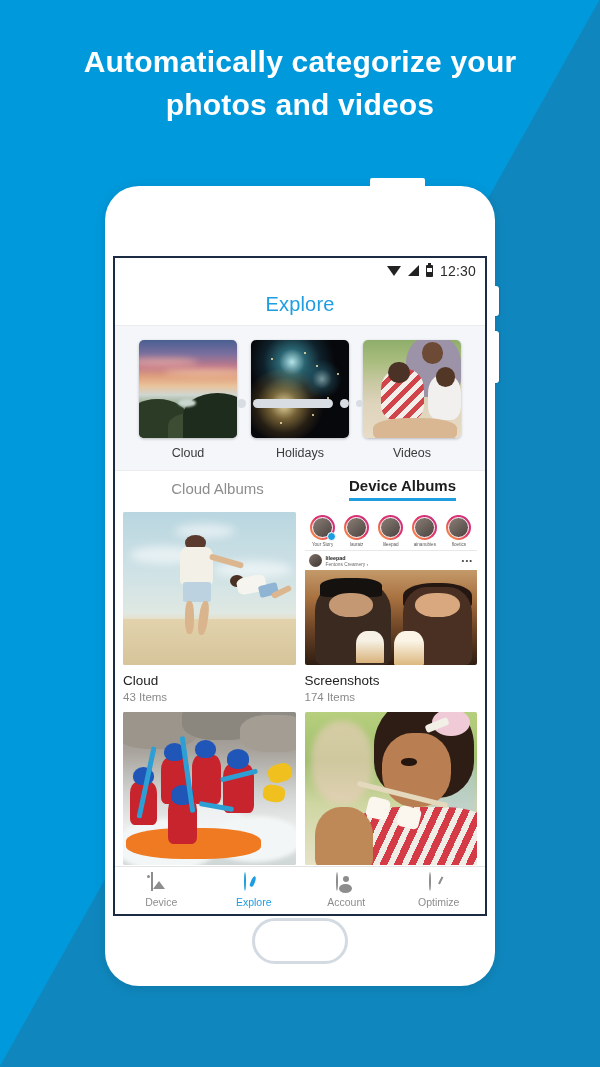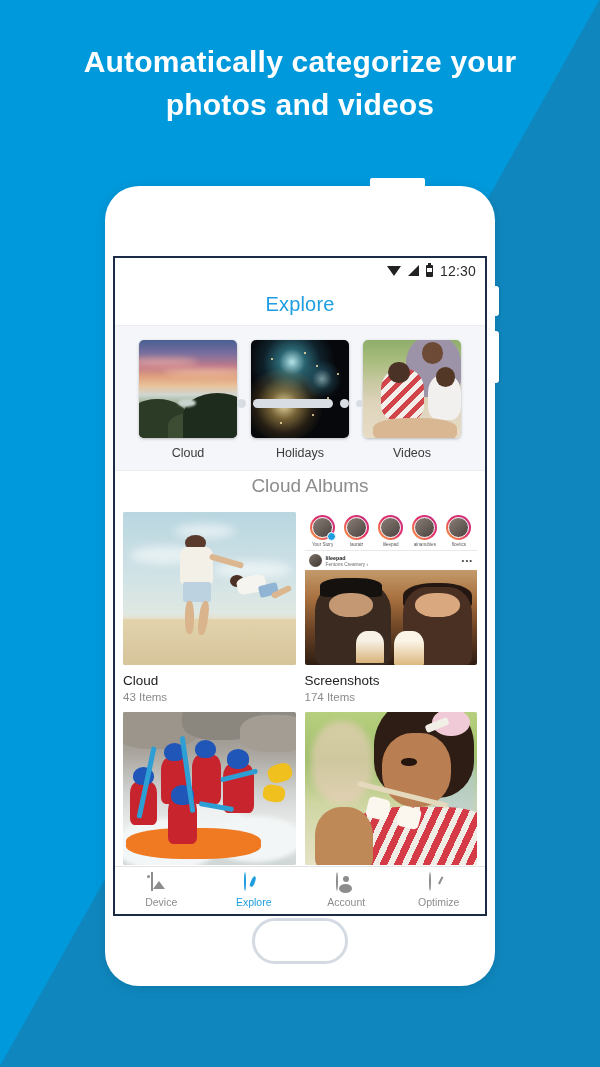--- a/index.html
+++ b/index.html
@@ -168,21 +168,21 @@
   .v-boy{left:66%;top:36%;width:34%;height:46%;background:#f2f0ee;border-radius:40% 40% 30% 30%;}
   .v-boyh{left:74%;top:28%;width:20%;height:20%;background:#533726;border-radius:50%;}
   .v-legs{left:10%;bottom:-6%;width:86%;height:26%;background:#d9b793;border-radius:40%;}
 
   
   .tabs{
     flex:0 0 38px; display:flex; align-items:flex-end;
     background:#ffffff; border-top:1px solid #ececec;
   }
   .tab{ flex:1; text-align:center; padding-bottom:7px; }
-  .tab-txt{ font-size:19px; color:#8d8d8d; display:inline-block; padding-bottom:4px;margin-left:20px; }
+  .tab-txt{ font-size:15px; color:#8d8d8d; display:inline-block; padding-bottom:4px;margin-left:20px; }
   .tab.active .tab-txt{
     color:#1d1d1d; font-weight:700; border-bottom:3px solid #1e9ee0;
   }
 
   
   .albums{
     flex:1; background:#ffffff; overflow:hidden;
     display:grid; grid-template-columns:1fr 1fr; gap:9px;
     padding:4px 8px 0 8px; align-content:start;
   }
@@ -391,20 +391,23 @@
             <div class="vfig v-legs"></div>
           </div>
         </div>
         <div class="tile-label">Videos</div>
       </div>
     </div>
 
     <div class="tabs">
       <div class="tab">
         <span class="tab-txt">Cloud Albums</span>
+      </div>
+      <div class="tab active">
+        <span class="tab-txt">Device Albums</span>
       </div>
     </div>
 
     <div class="albums">
 
       <div class="album">
         <div class="album-img">
           <div class="art-beach">
             <div class="b-cloud b-c1"></div>
               <div class="b-cloud b-c2"></div>

